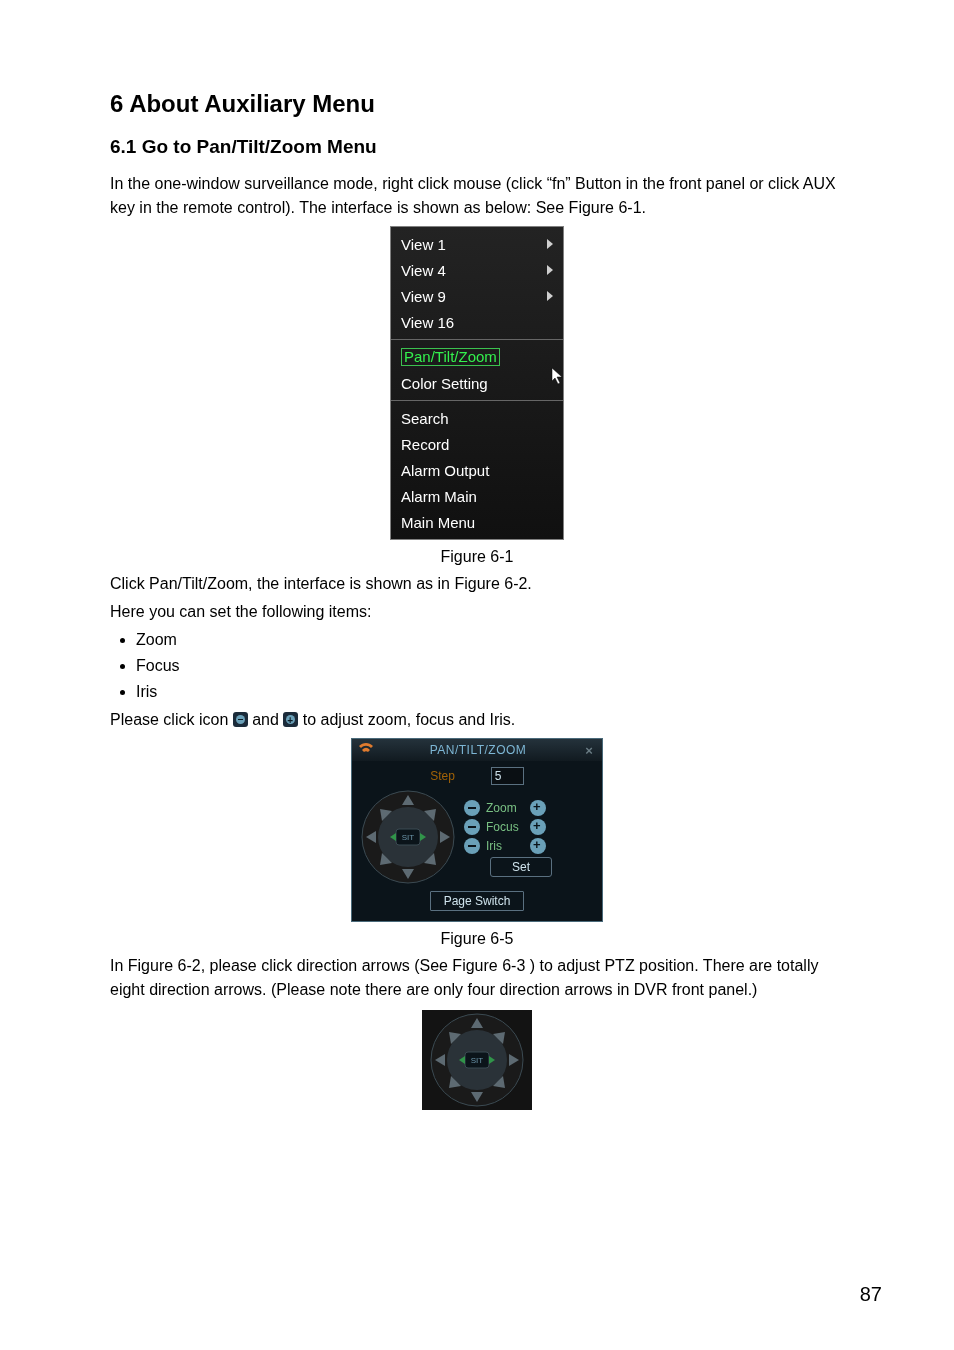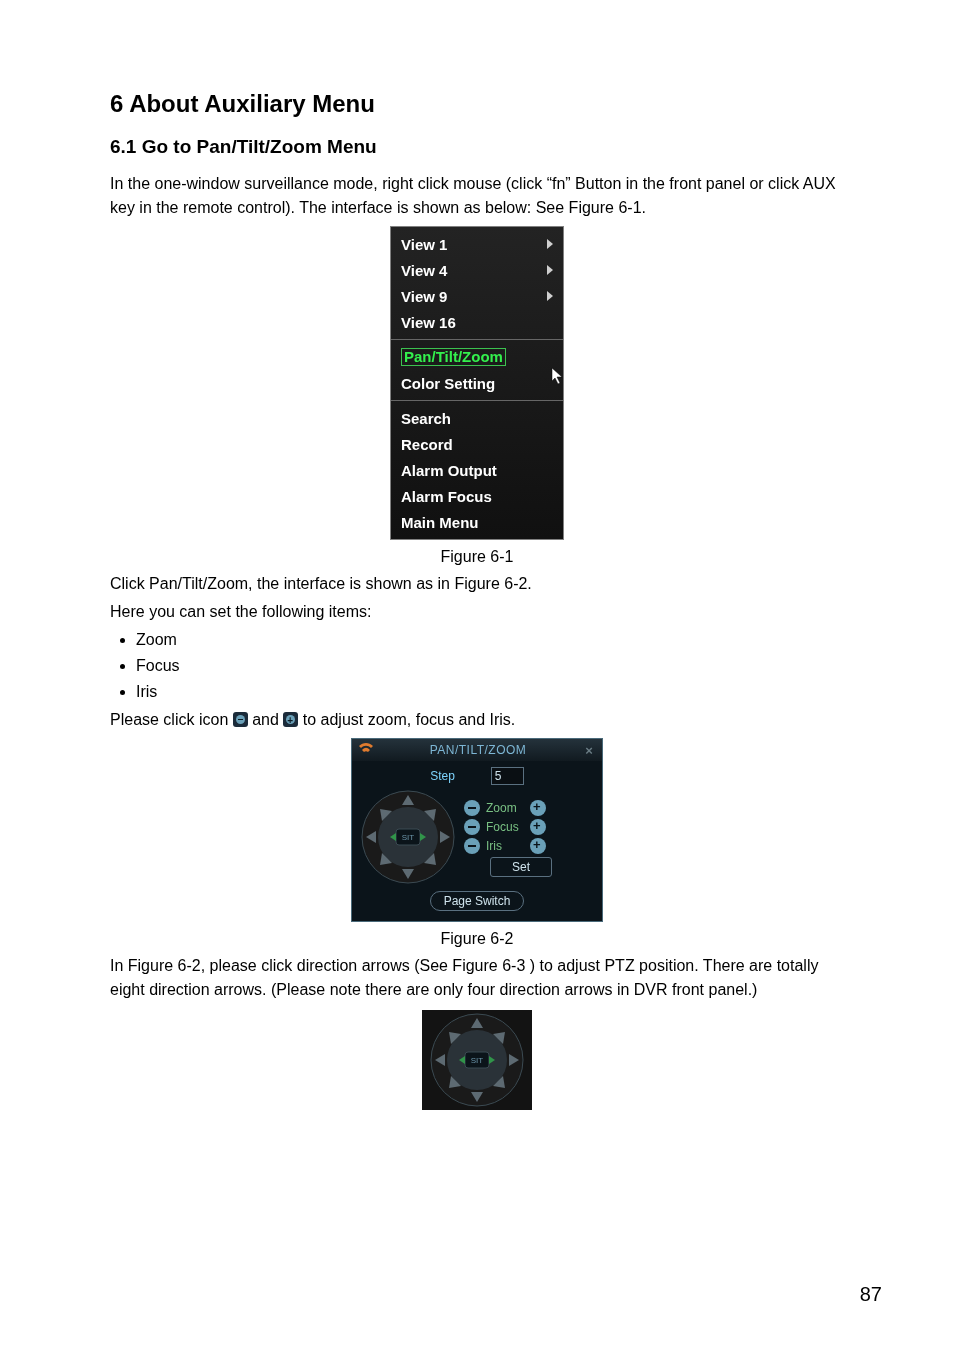--- a/index.html
+++ b/index.html
@@ -51,21 +51,20 @@
     justify-content: center;
     margin: 6px 0 4px 0;
   }
   .ctx-menu {
     width: 172px;
     background: linear-gradient(#232323, #101010);
     border: 1px solid #808080;
     color: #fff;
     font-size: 15px;
     position: relative;
-    font-weight: bold;
   }
   .ctx-group {
     padding: 4px 0;
   }
   .ctx-sep {
     border-top: 1px solid #666;
   }
   .ctx-item {
     display: flex;
     justify-content: space-between;
@@ -158,21 +157,21 @@
     width: 18px; text-align:center; color:#6a7c84; margin-right:4px;
     font-weight: bold;
   }
   .ptz-body {
     padding: 6px 8px 8px 8px;
   }
   .ptz-step {
     display:flex; align-items:center; justify-content:center; gap:36px;
     margin-bottom: 4px;
   }
-  .ptz-step-label { color:#7dd3fc; font-size:12px; }
+  .ptz-step-label { color:#a16207; font-size:12px; }
   .ptz-step-val {
     width: 28px; height:16px; background:#0a0f13;
     border:1px solid #5a7080; color:#cfe3ec; font-size:12px;
     text-align:left; padding-left:3px; line-height:16px;
   }
   .ptz-mid {
     display:flex; align-items:center; gap:8px;
   }
   .ptz-dpad {
     width: 96px; height: 96px;
@@ -188,21 +187,21 @@
   }
   .pm-btn.minus::after{content:"";position:absolute;left:4px;top:7px;width:8px;height:2px;background:#0b141a;}
   .pm-btn.plus::after{content:"+";position:absolute;left:3px;top:-1px;font-size:13px;font-weight:bold;color:#0b141a;}
   .ptz-row-label{color:#79c083;font-size:12px;width:38px;}
   .ptz-set{
     width:60px;height:18px;border:1px solid #5a7080;border-radius:3px;
     text-align:center;color:#cfe3ec;font-size:12px;line-height:18px;
     margin:2px auto 0 26px;
   }
   .ptz-pageswitch{
-    width:92px;height:18px;border:1px solid #5a7080;border-radius:10px;
+    width:92px;height:18px;border:1px solid #5a7080;border-radius:1px;
     text-align:center;color:#cfe3ec;font-size:12px;line-height:18px;
     margin:6px auto 2px auto;
   }
 
   
   .dpad-wrap { display:flex; justify-content:center; margin:8px 0 4px 0; }
   .dpad-box {
     width:110px; height:100px; background:#131313; position:relative;
   }
 
@@ -255,21 +254,21 @@
         <div class="ctx-item">
           <span>Search</span>
         </div>
         <div class="ctx-item">
           <span>Record</span>
         </div>
         <div class="ctx-item">
           <span>Alarm Output</span>
         </div>
         <div class="ctx-item">
-          <span>Alarm Focus</span>
+          <span>Alarm Main</span>
         </div>
         <div class="ctx-item">
           <span>Main Menu</span>
         </div>
       </div>
       <svg class="cursor" viewBox="0 0 14 18">
         <path d="M1 1 L1 14 L4 11 L7 17 L9 16 L6 10 L11 10 Z" fill="#fff" stroke="#000" stroke-width="0.5"></path>
       </svg>
     </div>
   </div>
@@ -342,21 +341,21 @@
               <span class="pm-btn plus"></span>
             </div>
             <div class="ptz-set">Set</div>
           </div>
         </div>
         <div class="ptz-pageswitch">Page Switch</div>
       </div>
     </div>
   </div>
 
-  <div class="fig-caption">Figure 6-2</div>
+  <div class="fig-caption">Figure 6-5</div>
 
   <p class="body-text">In Figure 6-2, please click direction arrows (See Figure 6-3 ) to adjust PTZ position. There are totally eight direction arrows. (Please note there are only four direction arrows in DVR front panel.)</p>
 
   <div class="dpad-wrap">
     <div class="dpad-box">
       <svg viewBox="0 0 110 100" width="110" height="100">
         <rect x="0" y="0" width="110" height="100" fill="#131313"></rect>
         <circle cx="55" cy="50" r="46" fill="#1a1a1a" stroke="#3b4a52" stroke-width="1"></circle>
         <circle cx="55" cy="50" r="30" fill="#2a3238"></circle>
         <polygon points="55,8 61,18 49,18" fill="#5d6a72"></polygon>

